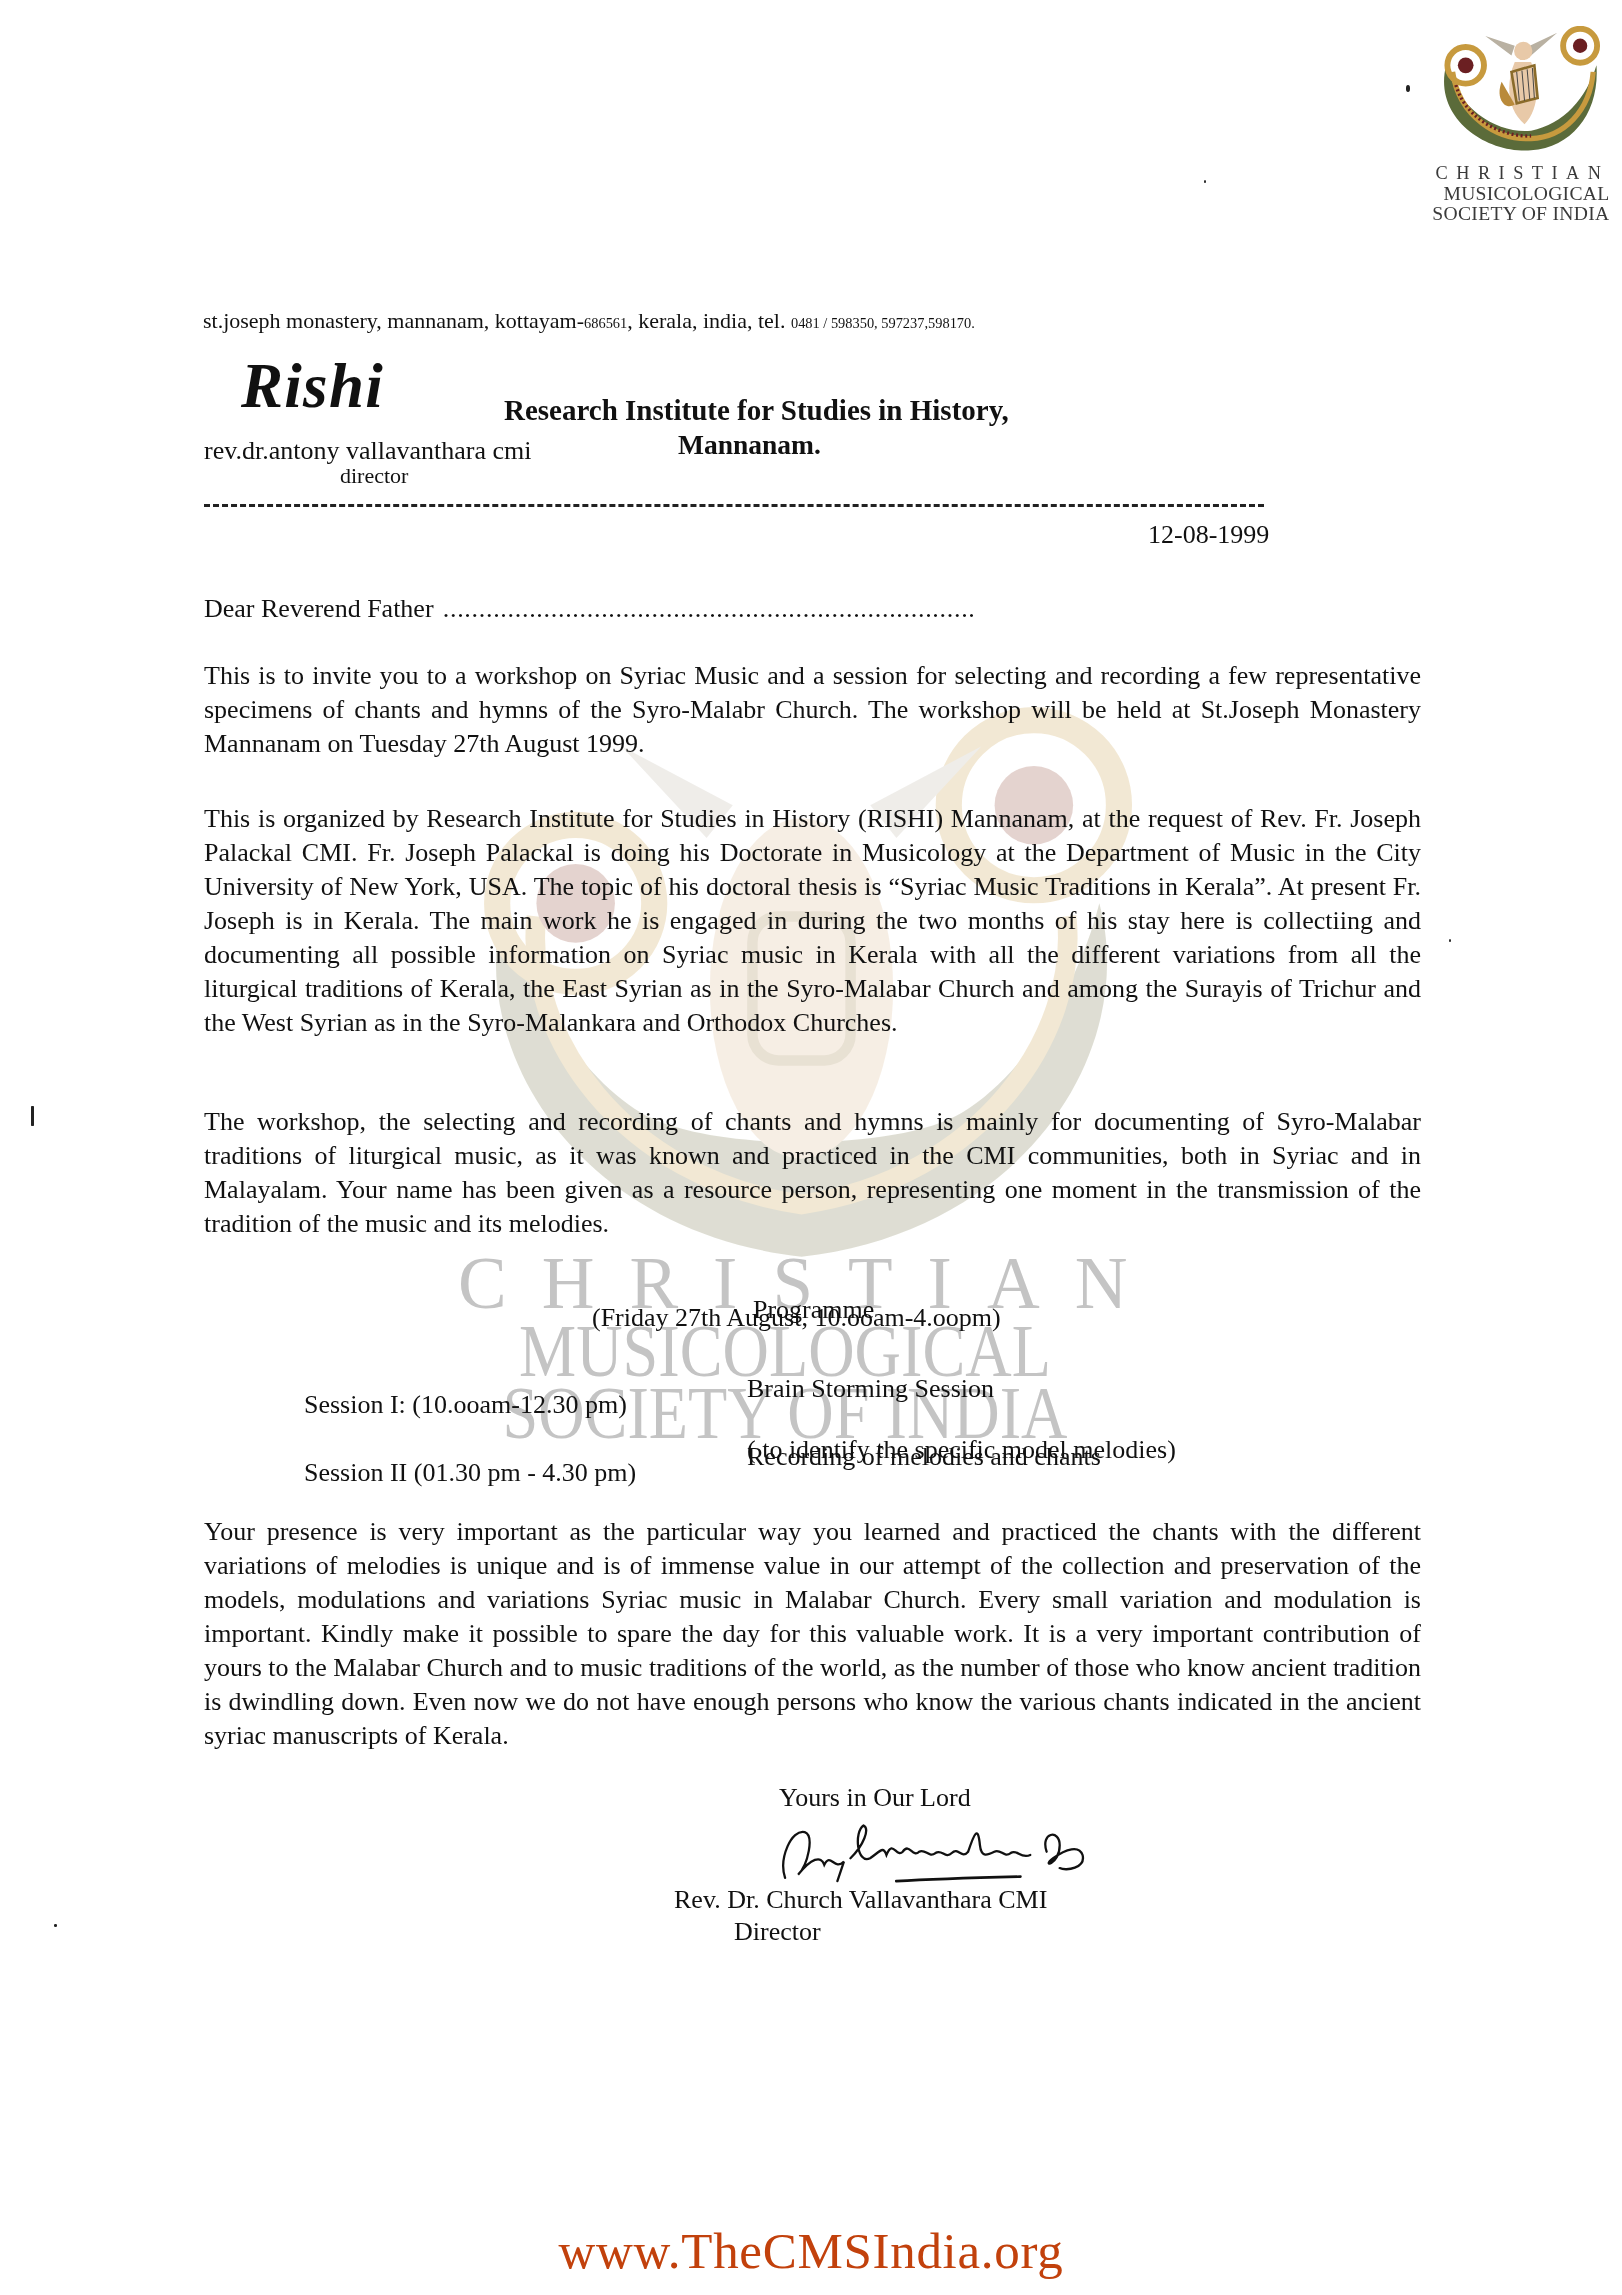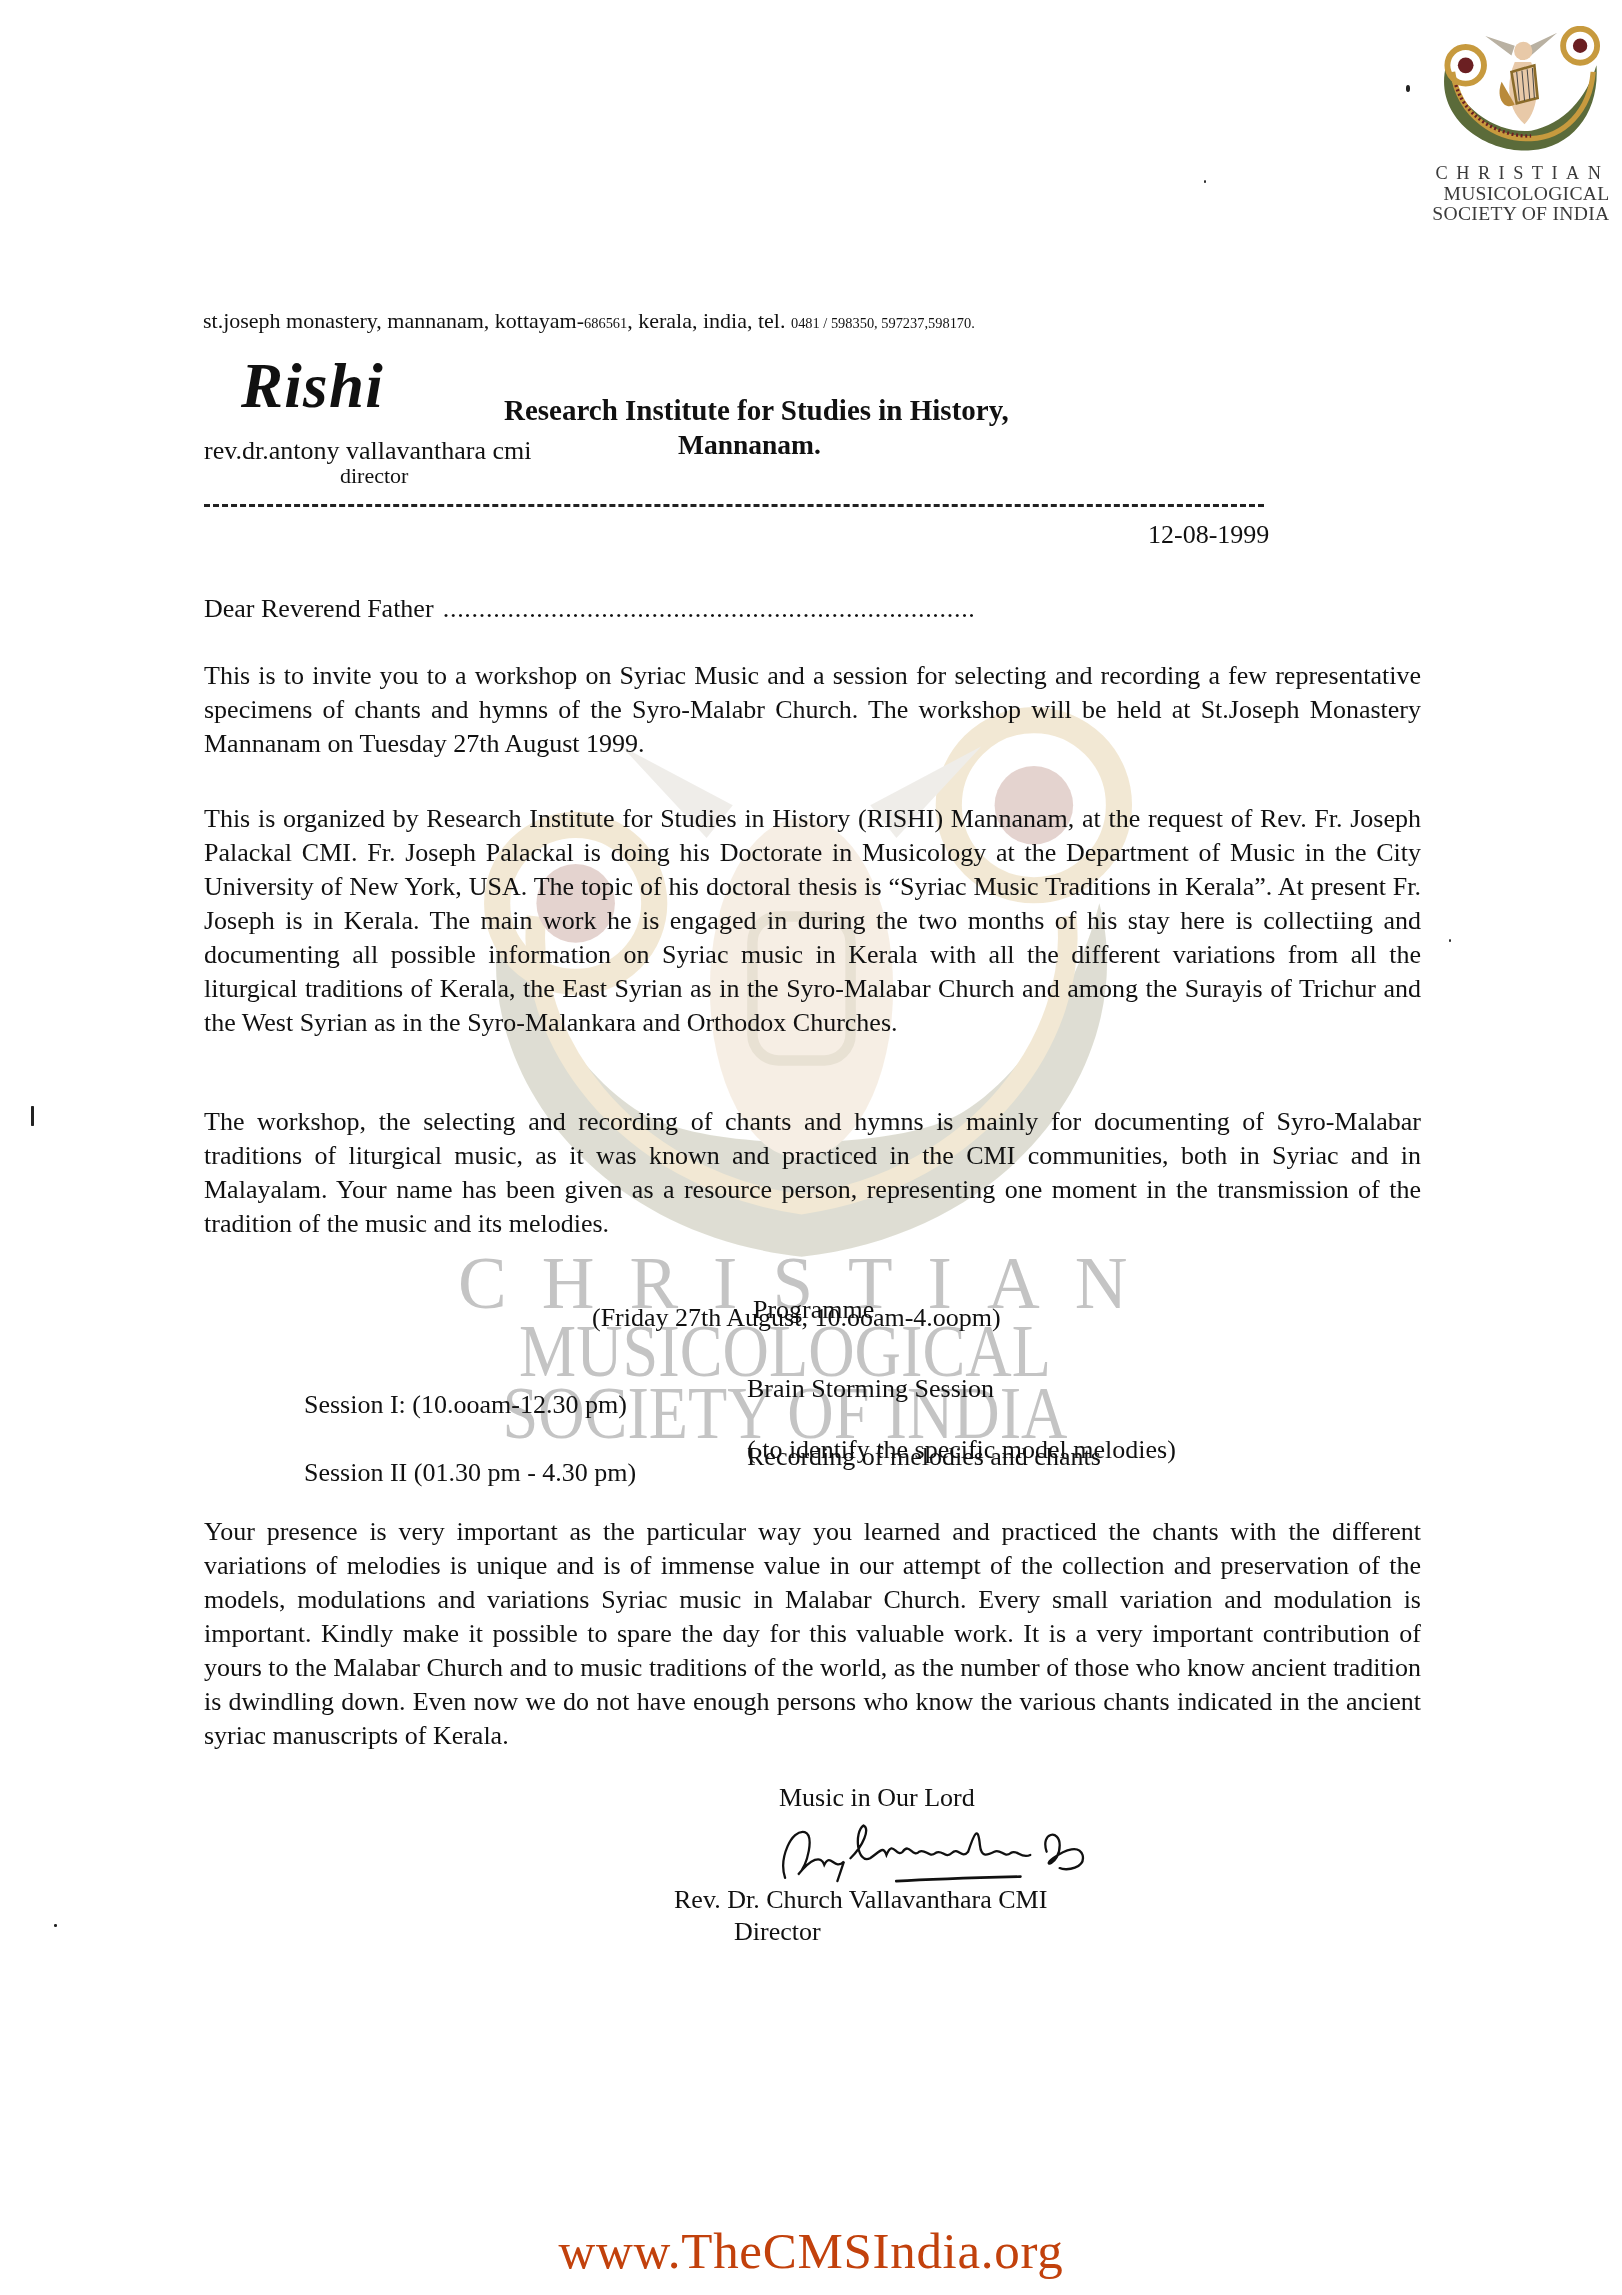--- a/index.html
+++ b/index.html
@@ -122,21 +122,21 @@
 <div id="prog-title" class="abs">Programme</div>
 <div id="prog-sub" class="abs">(Friday 27th August, 10.ooam-4.oopm)</div>
 <div id="s1-lbl" class="sess-lbl">Session I:  (10.ooam-12.30 pm)</div>
 <div id="s1-desc" class="sess-desc">Brain Storming Session</div>
 <div id="s1-desc2" class="sess-desc">( to identify the specific model melodies)</div>
 <div id="s2-lbl" class="sess-lbl">Session II  (01.30 pm - 4.30 pm)</div>
 <div id="s2-desc" class="sess-desc">Recording of melodies and chants</div>
 
 <div id="p4" class="para">Your presence is very important as the particular way you learned and practiced the chants with the different variations of melodies is unique and is of immense value in our attempt of the collection and preservation of the models, modulations and variations Syriac music in Malabar Church. Every small variation and modulation is important. Kindly make it possible to spare the day for this valuable work. It is a very important contribution of yours to the Malabar Church and to music traditions of the world, as the number of those who know ancient tradition is dwindling down. Even now we do not have enough persons who know the various chants indicated in the ancient syriac manuscripts of Kerala.</div>
 
-<div id="closing" class="abs">Music in Our Lord</div>
+<div id="closing" class="abs">Yours in Our Lord</div>
 <div id="signature" class="abs">
   <svg width="340" height="72" viewBox="0 0 520 110">
     <path d="M20 90 C10 60 30 15 50 20 C65 25 55 70 40 85 C60 60 75 55 80 70 C90 50 95 80 110 65 L100 95 M120 60 C140 40 150 15 140 10 C125 20 130 70 150 60 C165 50 170 40 175 55 C185 30 190 60 200 50 C210 35 215 60 225 50 C235 45 240 60 250 52 C260 45 265 62 275 52 C285 42 290 62 300 50 C310 20 315 10 318 40 C320 60 330 55 340 50 C350 45 355 60 365 52 C375 45 380 62 395 55 M420 50 C410 20 440 15 440 40 C440 70 410 75 430 60 C450 45 470 40 475 55 C480 75 450 80 440 75" fill="none" stroke="#111" stroke-width="3.5" stroke-linecap="round"></path>
     <path d="M190 95 C240 92 300 90 380 88" fill="none" stroke="#111" stroke-width="4" stroke-linecap="round"></path>
   </svg>
 </div>
 <div id="signer" class="abs">Rev. Dr. Church Vallavanthara CMI</div>
 <div id="signer-title" class="abs">Director</div>
 
 <div id="website" class="abs">www.TheCMSIndia.org</div>

